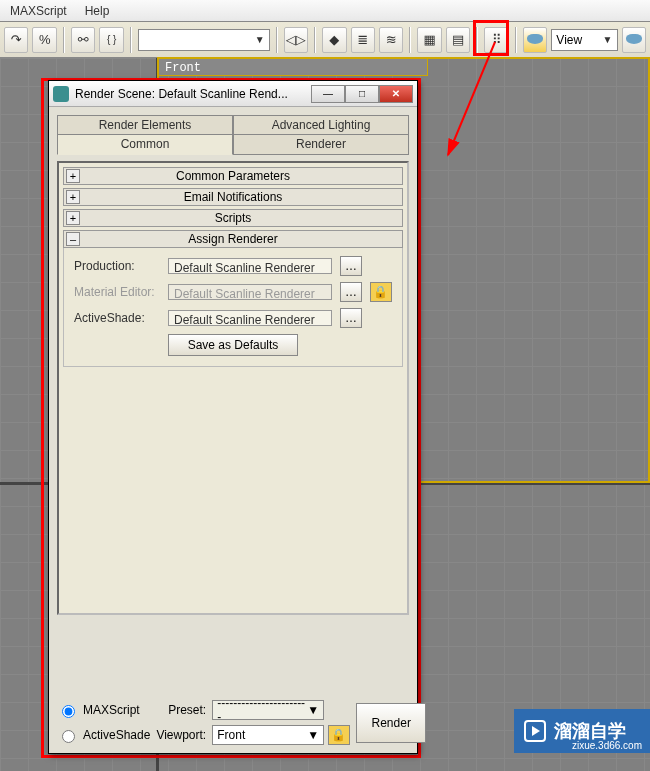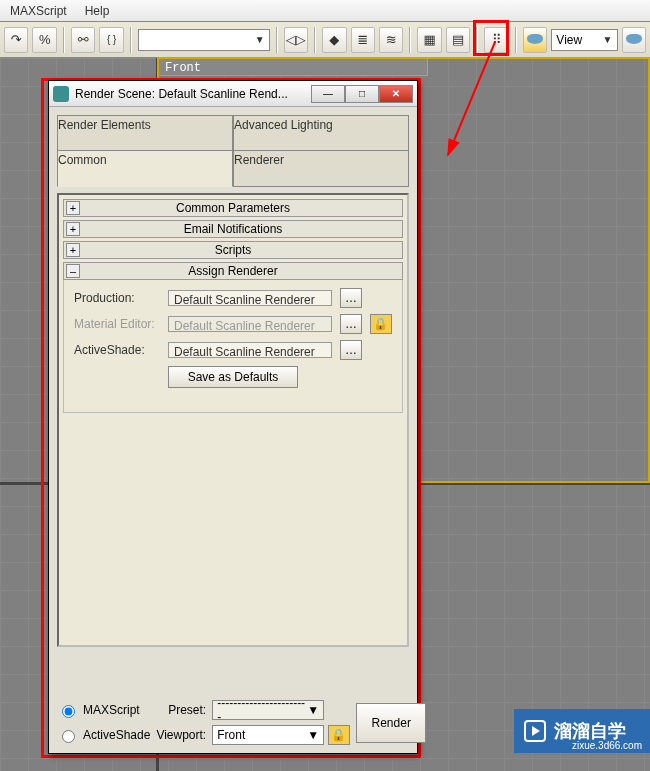--- a/index.html
+++ b/index.html
@@ -92,42 +92,42 @@
   .win-btn.close { background:linear-gradient(#ef6a5f,#c03020); color:#fff; font-weight:bold; }
 
   .dialog-body {
     position:absolute; top:26px; left:0; right:0; bottom:0;
     background:#e2e0d5; padding:8px;
     display:flex; flex-direction:column;
   }
 
   .tabs-row { display:flex; gap:0; }
   .tab {
-    flex:1; height:36px; border:1px solid #888; background:#ece9d8;
-    line-height:18px; color:#333;
+    flex:1; height:20px; border:1px solid #888; background:#ece9d8;
+    text-align:center; line-height:18px; color:#333;
     position:relative;
   }
   .tab.active { background:#ece9d8; z-index:2; border-bottom:1px solid #ece9d8; }
   .tab.back { background:#e0dccd; }
   .tabs-row.row2 .tab { border-top:none; }
 
   .rollout-area {
     margin-top:6px;
     border:2px inset #bbb; background:#ece9d8; padding:4px; height:454px;
     overflow:hidden;
   }
   .rollout-header {
     height:18px; border:1px solid #999; background:#e6e3d8;
     text-align:center; line-height:16px; position:relative; margin-bottom:3px;
   }
   .rollout-header .exp {
     position:absolute; left:2px; top:1px; width:14px; height:14px;
     border:1px solid #888; background:#eee; font-size:11px; line-height:12px; text-align:center;
   }
-  .rollout-body { border:1px solid #bbb; border-top:none; padding:8px 10px 24px 10px; background:#ece9d8; margin-top:-3px; margin-bottom:3px; }
+  .rollout-body { border:1px solid #bbb; border-top:none; padding:8px 10px 10px 10px; background:#ece9d8; margin-top:-3px; margin-bottom:3px; }
   .form-row { display:flex; align-items:center; gap:8px; margin-bottom:6px; }
   .form-label { width:86px; text-align:left; color:#333; }
   .form-label.dis { color:#999; }
   .display-field {
     flex:1; height:16px; border:1px solid #999; background:#f6f4e9; padding:0 5px;
     line-height:18px; color:#333;
   }
   .display-field.dis { color:#999; background:#edeade; }
   .small-btn { width:22px; height:20px; border:1px solid #888; background:linear-gradient(#fff,#e2ded0); display:flex; align-items:center; justify-content:center; }
   .lock-btn { width:22px; height:20px; border:1px solid #888; background:#f5cf52; display:flex; align-items:center; justify-content:center; }

